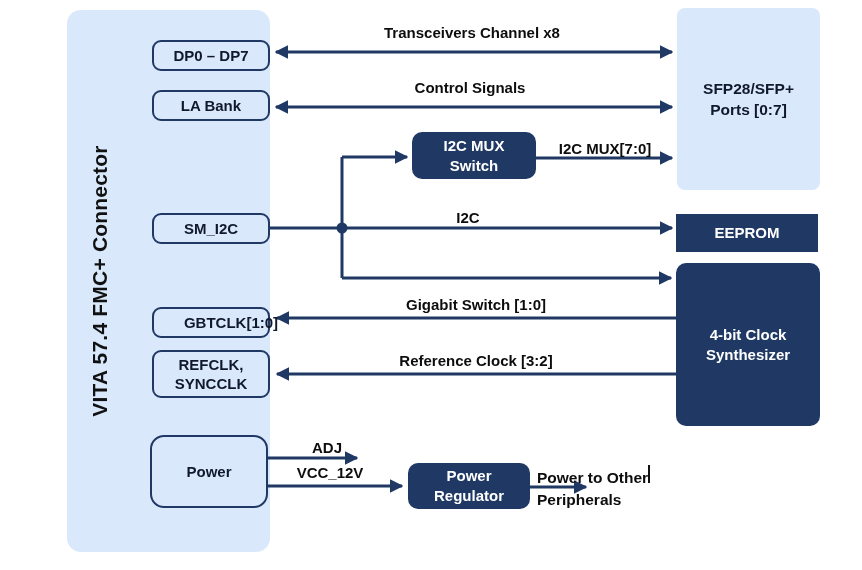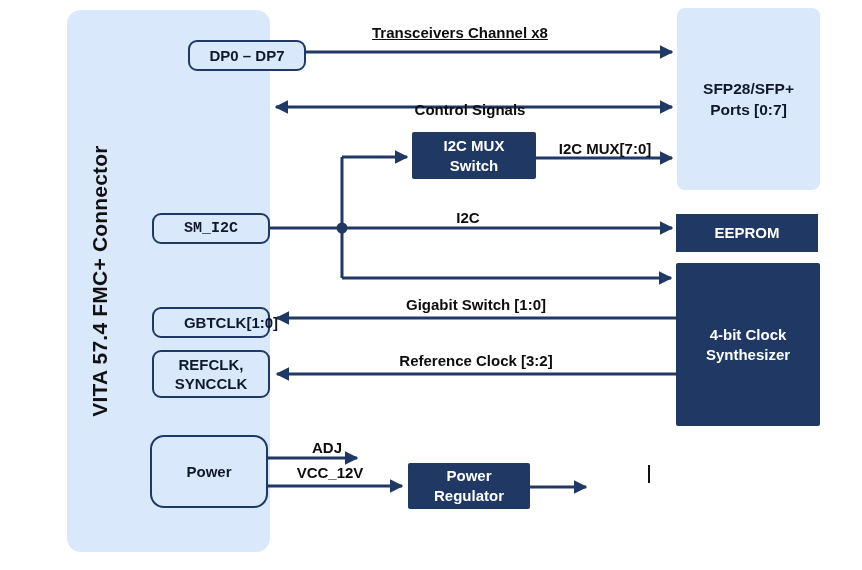--- a/index.html
+++ b/index.html
@@ -38,21 +38,21 @@
     color: #10182e;
     line-height: 19px;
     white-space: pre-line;
     box-sizing: border-box;
   }
 
   
   .darkbox {
     position: absolute;
     background: #1f3864;
-    border-radius: 2px;
+    border-radius: 10px;
     display: flex;
     align-items: center;
     justify-content: center;
     text-align: center;
     font-weight: bold;
     font-size: 15px;
     color: #ffffff;
     line-height: 20px;
     white-space: pre-line;
     box-sizing: border-box;
@@ -149,39 +149,42 @@
       <line x1="536" y1="158" x2="672" y2="158" marker-end="url(#ar)"></line>
       <line x1="676" y1="318" x2="277" y2="318" marker-end="url(#ar)"></line>
       <line x1="676" y1="374" x2="277" y2="374" marker-end="url(#ar)"></line>
       <line x1="268" y1="458" x2="357" y2="458" marker-end="url(#ar)"></line>
       <line x1="268" y1="486" x2="402" y2="486" marker-end="url(#ar)"></line>
       <line x1="530" y1="487" x2="586" y2="487" marker-end="url(#ar)"></line>
       <circle cx="342" cy="228" r="5.5" fill="#1f3864" stroke="none"></circle>
     </g>
   </svg>
 
-  <div class="lightbox" style="left:152px; top:40px;  width:118px; height:31px;margin-left:36px;">DP0 – DP7</div>
-  <div class="lightbox" style="left:152px; top:213px; width:118px; height:31px;font-family:Liberation Mono, monospace;">SM_I2C</div>
+  <div class="lightbox" style="left:152px; top:40px;  width:118px; height:31px;">DP0 – DP7</div>
+  <div class="lightbox" style="left:152px; top:90px;  width:118px; height:31px;">LA Bank</div>
+  <div class="lightbox" style="left:152px; top:213px; width:118px; height:31px;">SM_I2C</div>
   <div class="lightbox" style="left:152px; top:307px; width:118px; height:31px;padding-left:40px;">GBTCLK[1:0]</div>
   <div class="lightbox" style="left:152px; top:350px; width:118px; height:48px;">REFCLK,
 SYNCCLK</div>
   <div class="lightbox" style="left:150px; top:435px; width:118px; height:73px; border-radius:14px;">Power</div>
 
   <div class="darkbox" style="left:412px; top:132px; width:124px; height:47px;">I2C MUX
 Switch</div>
   <div class="darkbox" style="left:676px; top:214px; width:142px; height:38px; border-radius:0;">EEPROM</div>
   <div class="darkbox" style="left:676px; top:263px; width:144px; height:163px;">4-bit Clock
 Synthesizer</div>
   <div class="darkbox" style="left:408px; top:463px; width:122px; height:46px;">Power
 Regulator</div>
 
-  <div class="siglabel" style="left:320px; top:24px;  width:280px;text-decoration:underline;">Transceivers Channel x8</div>
-  <div class="siglabel" style="left:330px; top:79px;  width:280px;margin-top:22px;">Control Signals</div>
+  <div class="siglabel" style="left:332px; top:24px;  width:280px;">Transceivers Channel x8</div>
+  <div class="siglabel" style="left:330px; top:79px;  width:280px;">Control Signals</div>
   <div class="siglabel" style="left:545px; top:140px; width:120px;">I2C MUX[7:0]</div>
   <div class="siglabel" style="left:428px; top:209px; width:80px;">I2C</div>
   <div class="siglabel" style="left:336px; top:296px; width:280px;">Gigabit Switch [1:0]</div>
   <div class="siglabel" style="left:336px; top:352px; width:280px;">Reference Clock [3:2]</div>
   <div class="siglabel" style="left:297px; top:439px; width:60px;">ADJ</div>
   <div class="siglabel" style="left:285px; top:464px; width:90px;">VCC_12V</div>
+  <div class="siglabel multiline" style="left:537px; top:467px; width:140px;">Power to Other
+Peripherals</div>
 
   <div class="text-cursor" style="left:648px; top:465px;"></div>
 
 </div>
 
 </body></html>

